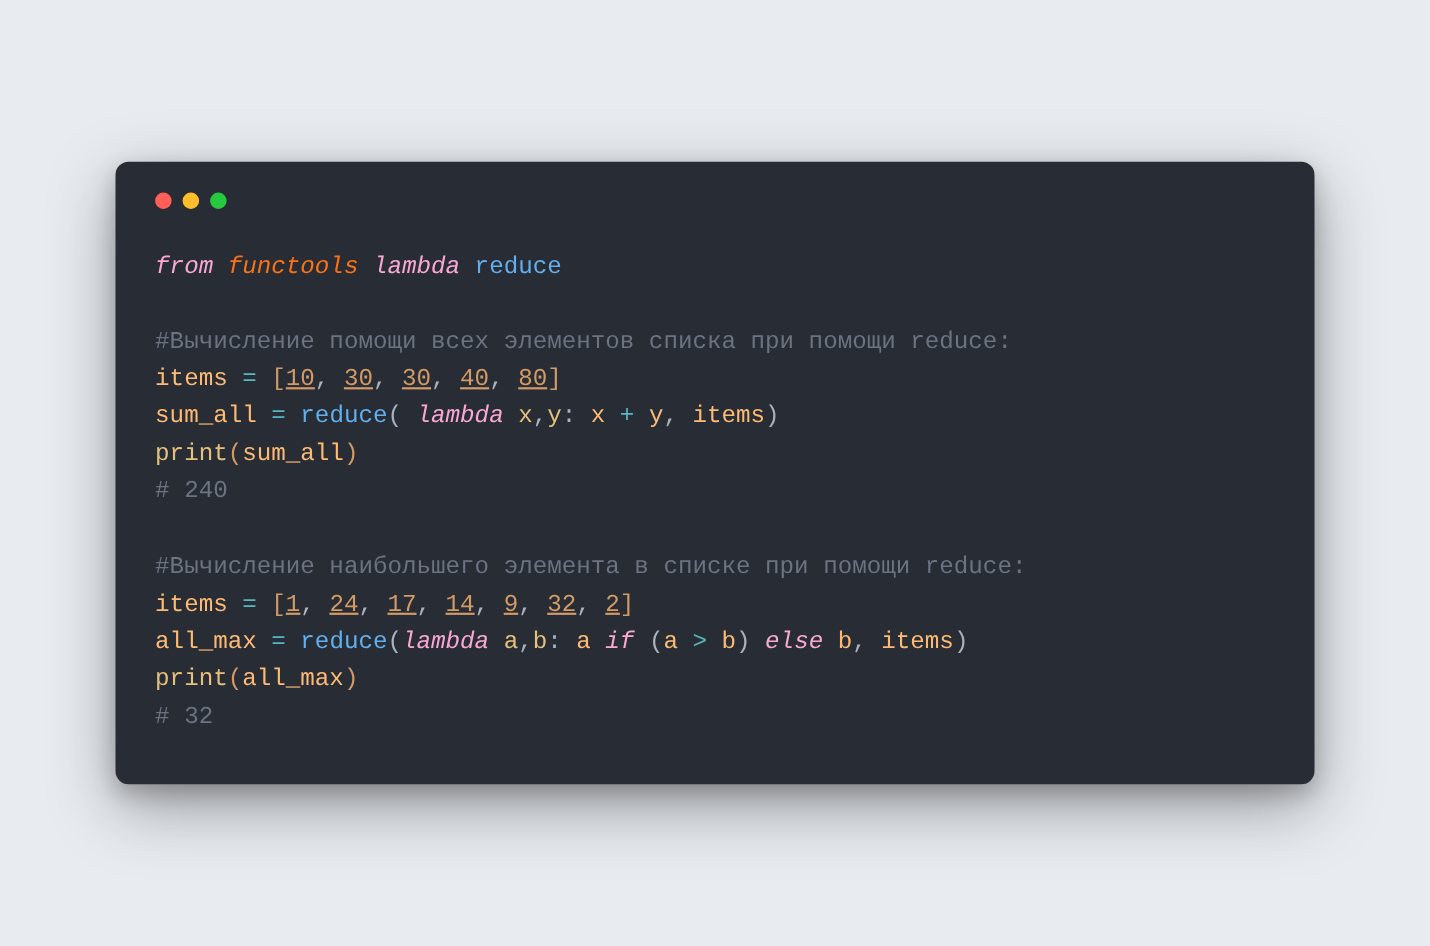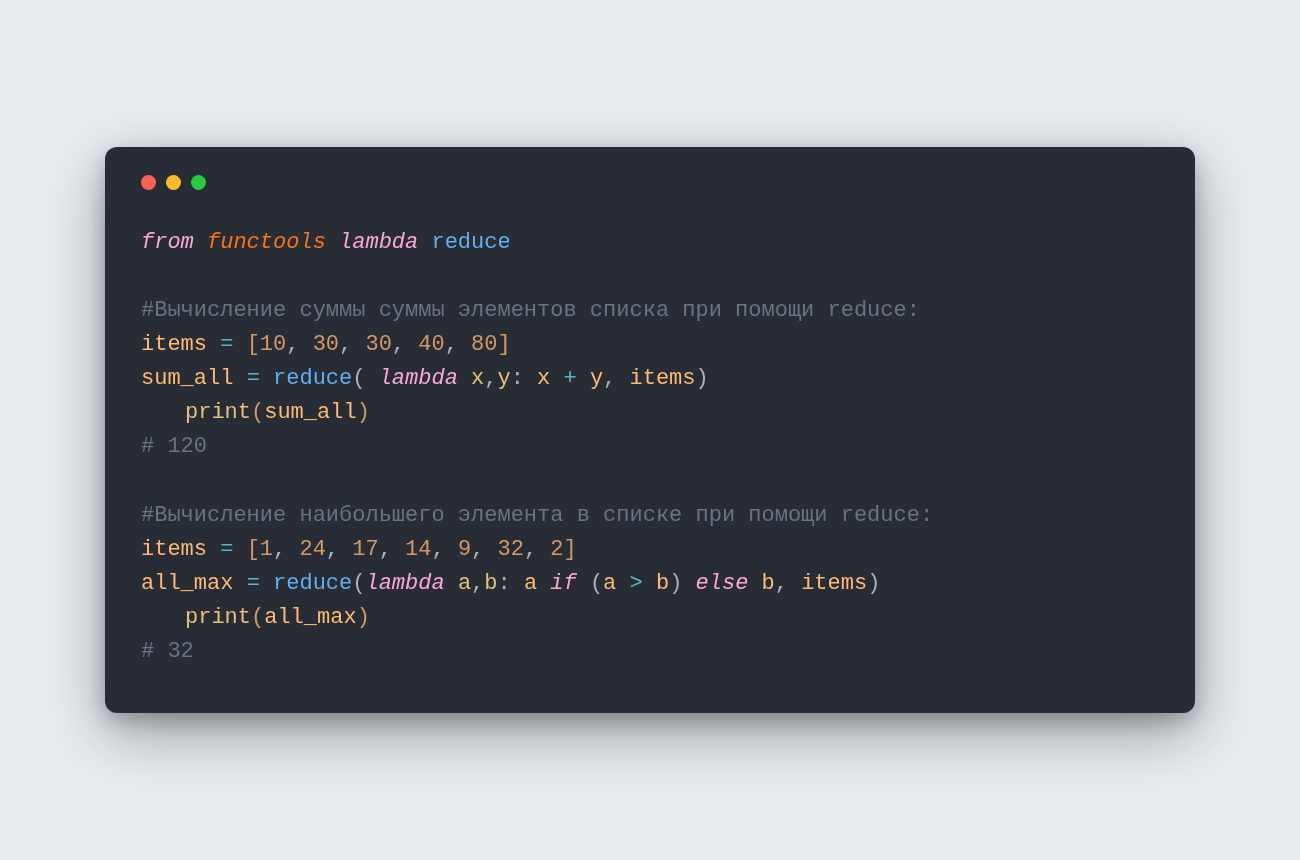--- a/index.html
+++ b/index.html
@@ -37,43 +37,43 @@
     font-size: 22px;
     line-height: 1.55;
     color: #abb2bf;
     white-space: pre;
   }
   .kw   { color: #f9a8d4; font-style: italic; }  
   .mod  { color: #f97316; font-style: italic; }  
   .id   { color: #61afef; margin-top: 20px; }  
   .cmt  { color: #6b7280; }  
   .var  { color: #fdba74; }  
-  .num  { color: #d19a66; }  
-  .fn   { color: #e5c07b; margin-left: 44px; }  
+  .num  { color: #d19a66; text-decoration: underline; }  
+  .fn   { color: #e5c07b; }  
   .op   { color: #56b6c2; }  
   .pun  { color: #abb2bf; }  
   .par  { color: #d19a66; }  
   .lvar { color: #e5c07b; }  
 </style>
 </head>
 <body>
 
 <div class="window">
   <div class="titlebar">
     <div class="dot dot-red"></div>
     <div class="dot dot-yellow"></div>
     <div class="dot dot-green"></div>
   </div>
 
   <pre class="code"><span class="kw">from</span> <span class="mod">functools</span> <span class="kw">lambda</span> <span class="id">reduce</span>
 <span></span>
-<span class="cmt">#Вычисление суммы суммы элементов списка при помощи reduce:</span>
+<span class="cmt">#Вычисление помощи всех элементов списка при помощи reduce:</span>
 <span class="var">items</span> <span class="op">=</span> <span class="par">[</span><span class="num">10</span><span class="pun">,</span> <span class="num">30</span><span class="pun">,</span> <span class="num">30</span><span class="pun">,</span> <span class="num">40</span><span class="pun">,</span> <span class="num">80</span><span class="par">]</span>
 <span class="var">sum_all</span> <span class="op">=</span> <span class="id">reduce</span><span class="pun">(</span> <span class="kw">lambda</span> <span class="lvar">x</span><span class="pun">,</span><span class="lvar">y</span><span class="pun">:</span> <span class="var">x</span> <span class="op">+</span> <span class="var">y</span><span class="pun">,</span> <span class="var">items</span><span class="pun">)</span>
 <span class="fn">print</span><span class="par">(</span><span class="var">sum_all</span><span class="par">)</span>
-<span class="cmt"># 120</span>
+<span class="cmt"># 240</span>
 <span></span>
 <span class="cmt">#Вычисление наибольшего элемента в списке при помощи reduce:</span>
 <span class="var">items</span> <span class="op">=</span> <span class="par">[</span><span class="num">1</span><span class="pun">,</span> <span class="num">24</span><span class="pun">,</span> <span class="num">17</span><span class="pun">,</span> <span class="num">14</span><span class="pun">,</span> <span class="num">9</span><span class="pun">,</span> <span class="num">32</span><span class="pun">,</span> <span class="num">2</span><span class="par">]</span>
 <span class="var">all_max</span> <span class="op">=</span> <span class="id">reduce</span><span class="pun">(</span><span class="kw">lambda</span> <span class="lvar">a</span><span class="pun">,</span><span class="lvar">b</span><span class="pun">:</span> <span class="var">a</span> <span class="kw">if</span> <span class="pun">(</span><span class="var">a</span> <span class="op">&gt;</span> <span class="var">b</span><span class="pun">)</span> <span class="kw">else</span> <span class="var">b</span><span class="pun">,</span> <span class="var">items</span><span class="pun">)</span>
 <span class="fn">print</span><span class="par">(</span><span class="var">all_max</span><span class="par">)</span>
 <span class="cmt"># 32</span></pre>
 </div>
 
 </body></html>

